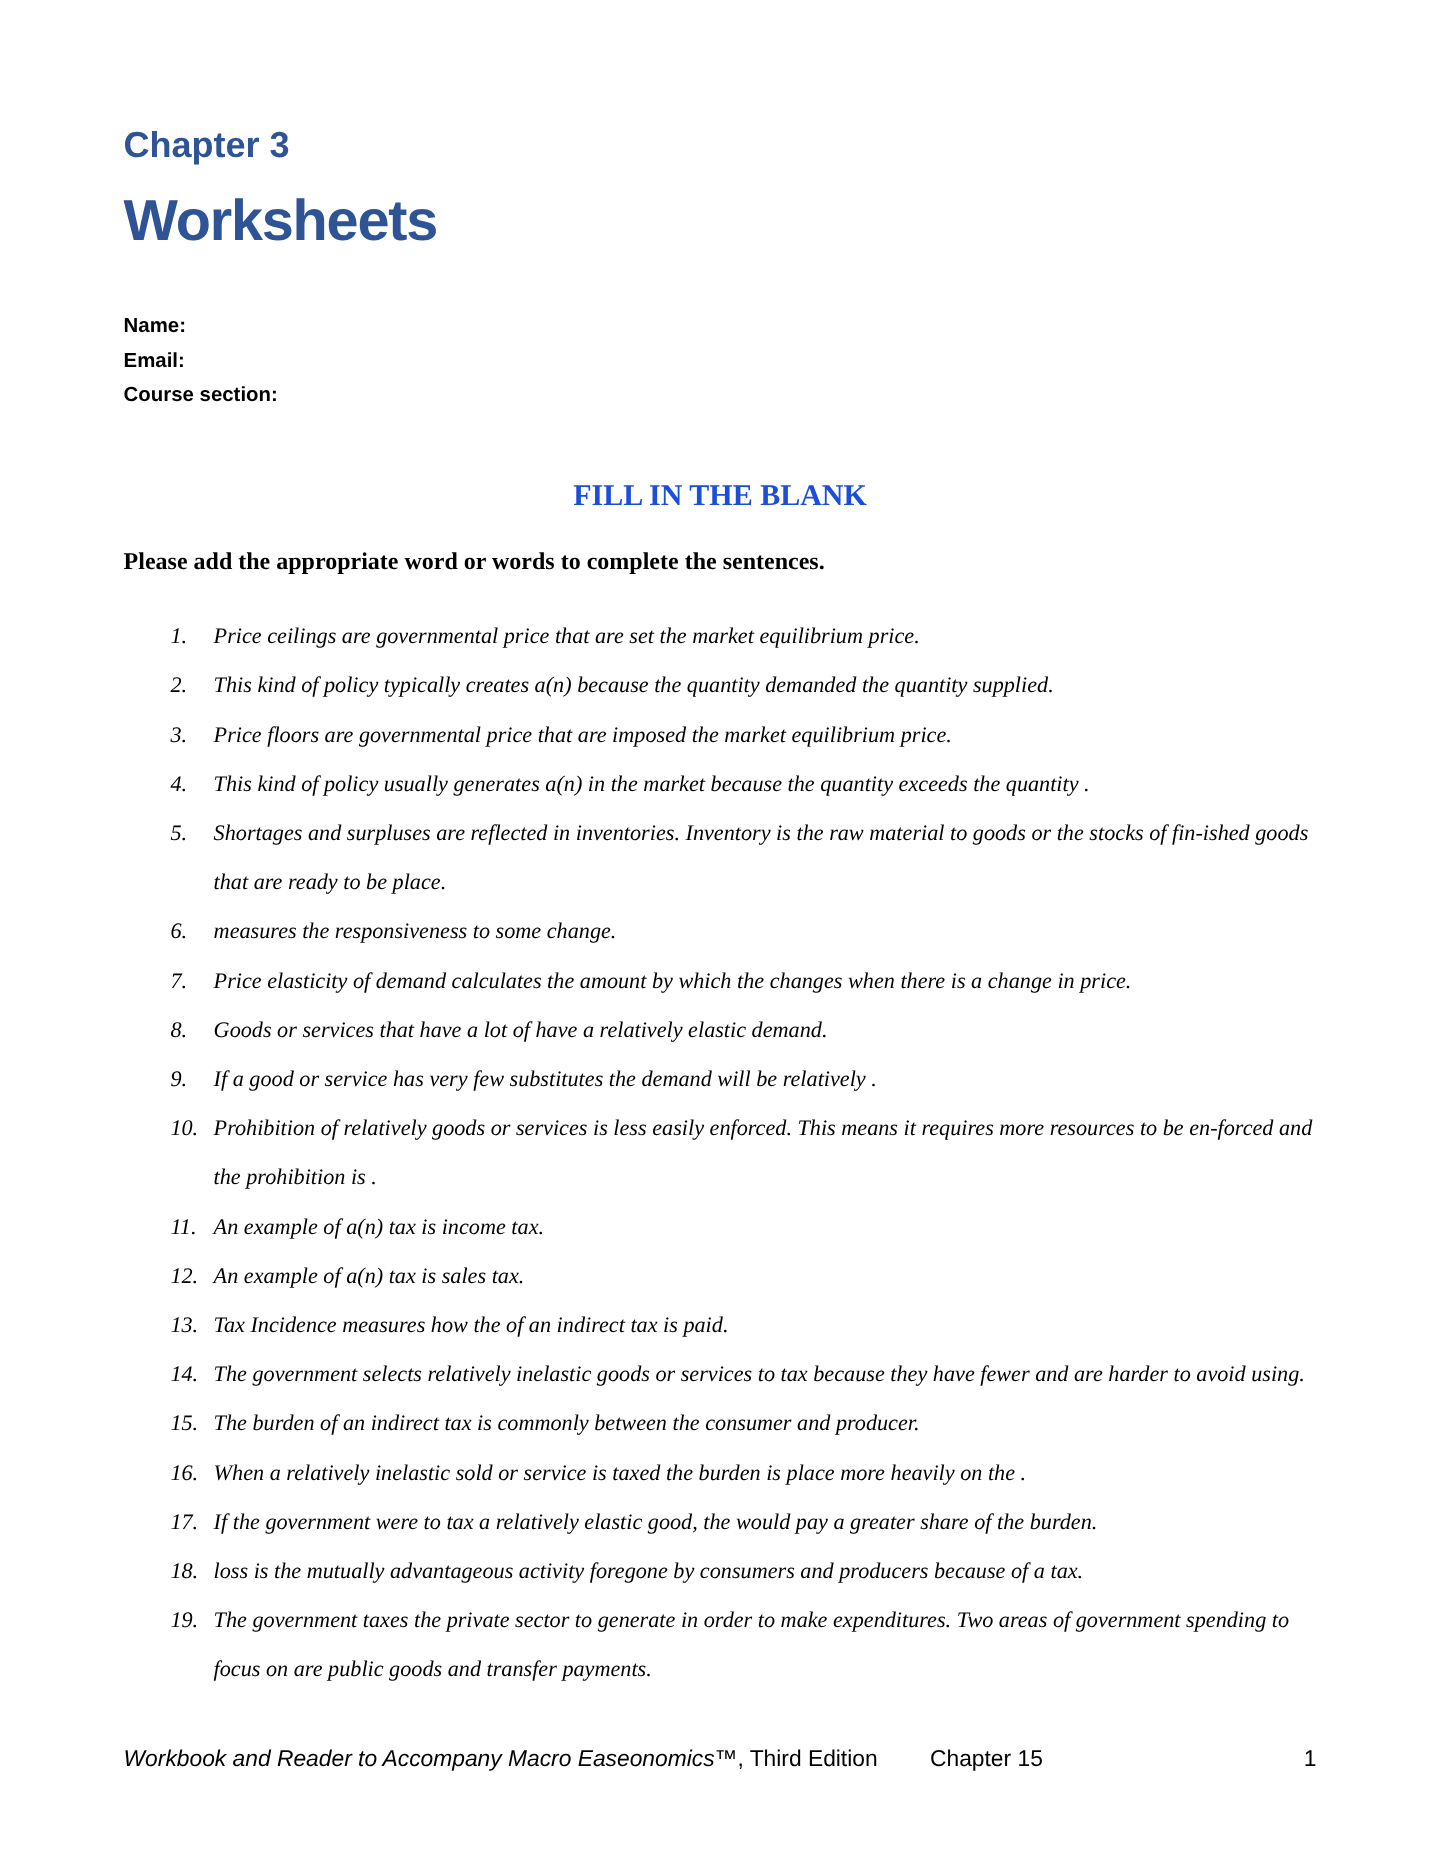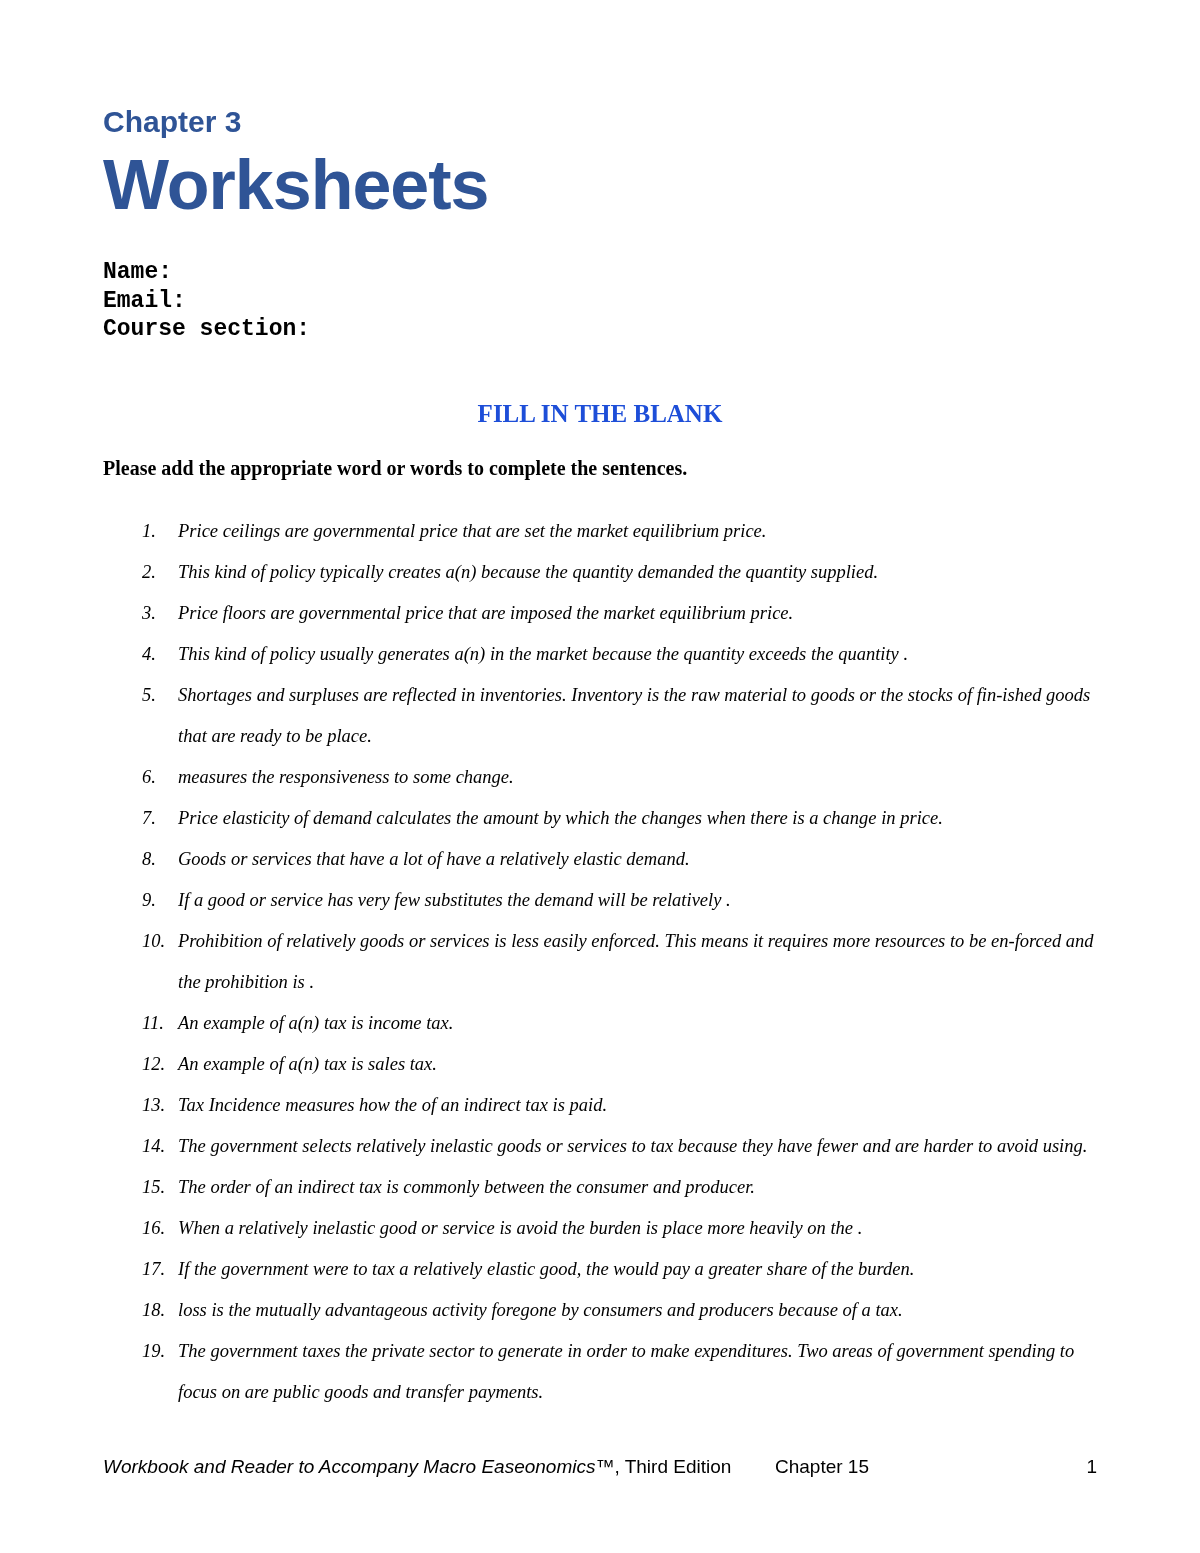--- a/index.html
+++ b/index.html
@@ -40,36 +40,36 @@
     font-size: 30px;
     line-height: 36px;
     letter-spacing: 0px;
     margin: 0 0 6px 0;
   }
 
   .doc-title {
     color: #2F5496;
     font-family: "Liberation Sans", sans-serif;
     font-weight: bold;
-    font-size: 70px;
+    font-size: 48px;
     line-height: 78px;
     letter-spacing: -1px;
     margin: 0 0 34px 0;
   }
 
   
   .identity {
     margin: 0 0 0 0;
     padding: 0;
     list-style: none;
   }
   .identity-line {
-    font-family: Liberation Mono, monospace;
-    font-weight: bold;
-    font-size: 23px;
+    font-family: Liberation Sans, sans-serif;
+    font-weight: bold;
+    font-size: 17px;
     line-height: 28.5px;
     color: #000000;
   }
 
   
   .section-heading {
     font-family: "Liberation Serif", serif;
     font-weight: bold;
     font-size: 25px;
     line-height: 30px;
@@ -226,25 +226,25 @@
         <li class="question-item">
           <span class="question-number">13.</span>
           <span class="question-text">Tax Incidence measures how the  of an indirect tax is paid.</span>
         </li>
         <li class="question-item">
           <span class="question-number">14.</span>
           <span class="question-text">The government selects relatively inelastic goods or services to tax because they have fewer  and are harder to avoid using.</span>
         </li>
         <li class="question-item">
           <span class="question-number">15.</span>
-          <span class="question-text">The order of an indirect tax is commonly  between the consumer and producer.</span>
+          <span class="question-text">The burden of an indirect tax is commonly  between the consumer and producer.</span>
         </li>
         <li class="question-item">
           <span class="question-number">16.</span>
-          <span class="question-text">When a relatively inelastic good or service is avoid the burden is place more heavily on the .</span>
+          <span class="question-text">When a relatively inelastic sold or service is taxed the burden is place more heavily on the .</span>
         </li>
         <li class="question-item">
           <span class="question-number">17.</span>
           <span class="question-text">If the government were to tax a relatively elastic good, the  would pay a greater share of the burden.</span>
         </li>
         <li class="question-item">
           <span class="question-number">18.</span>
           <span class="question-text"> loss is the mutually advantageous activity foregone by consumers and producers because of a tax.</span>
         </li>
         <li class="question-item">

